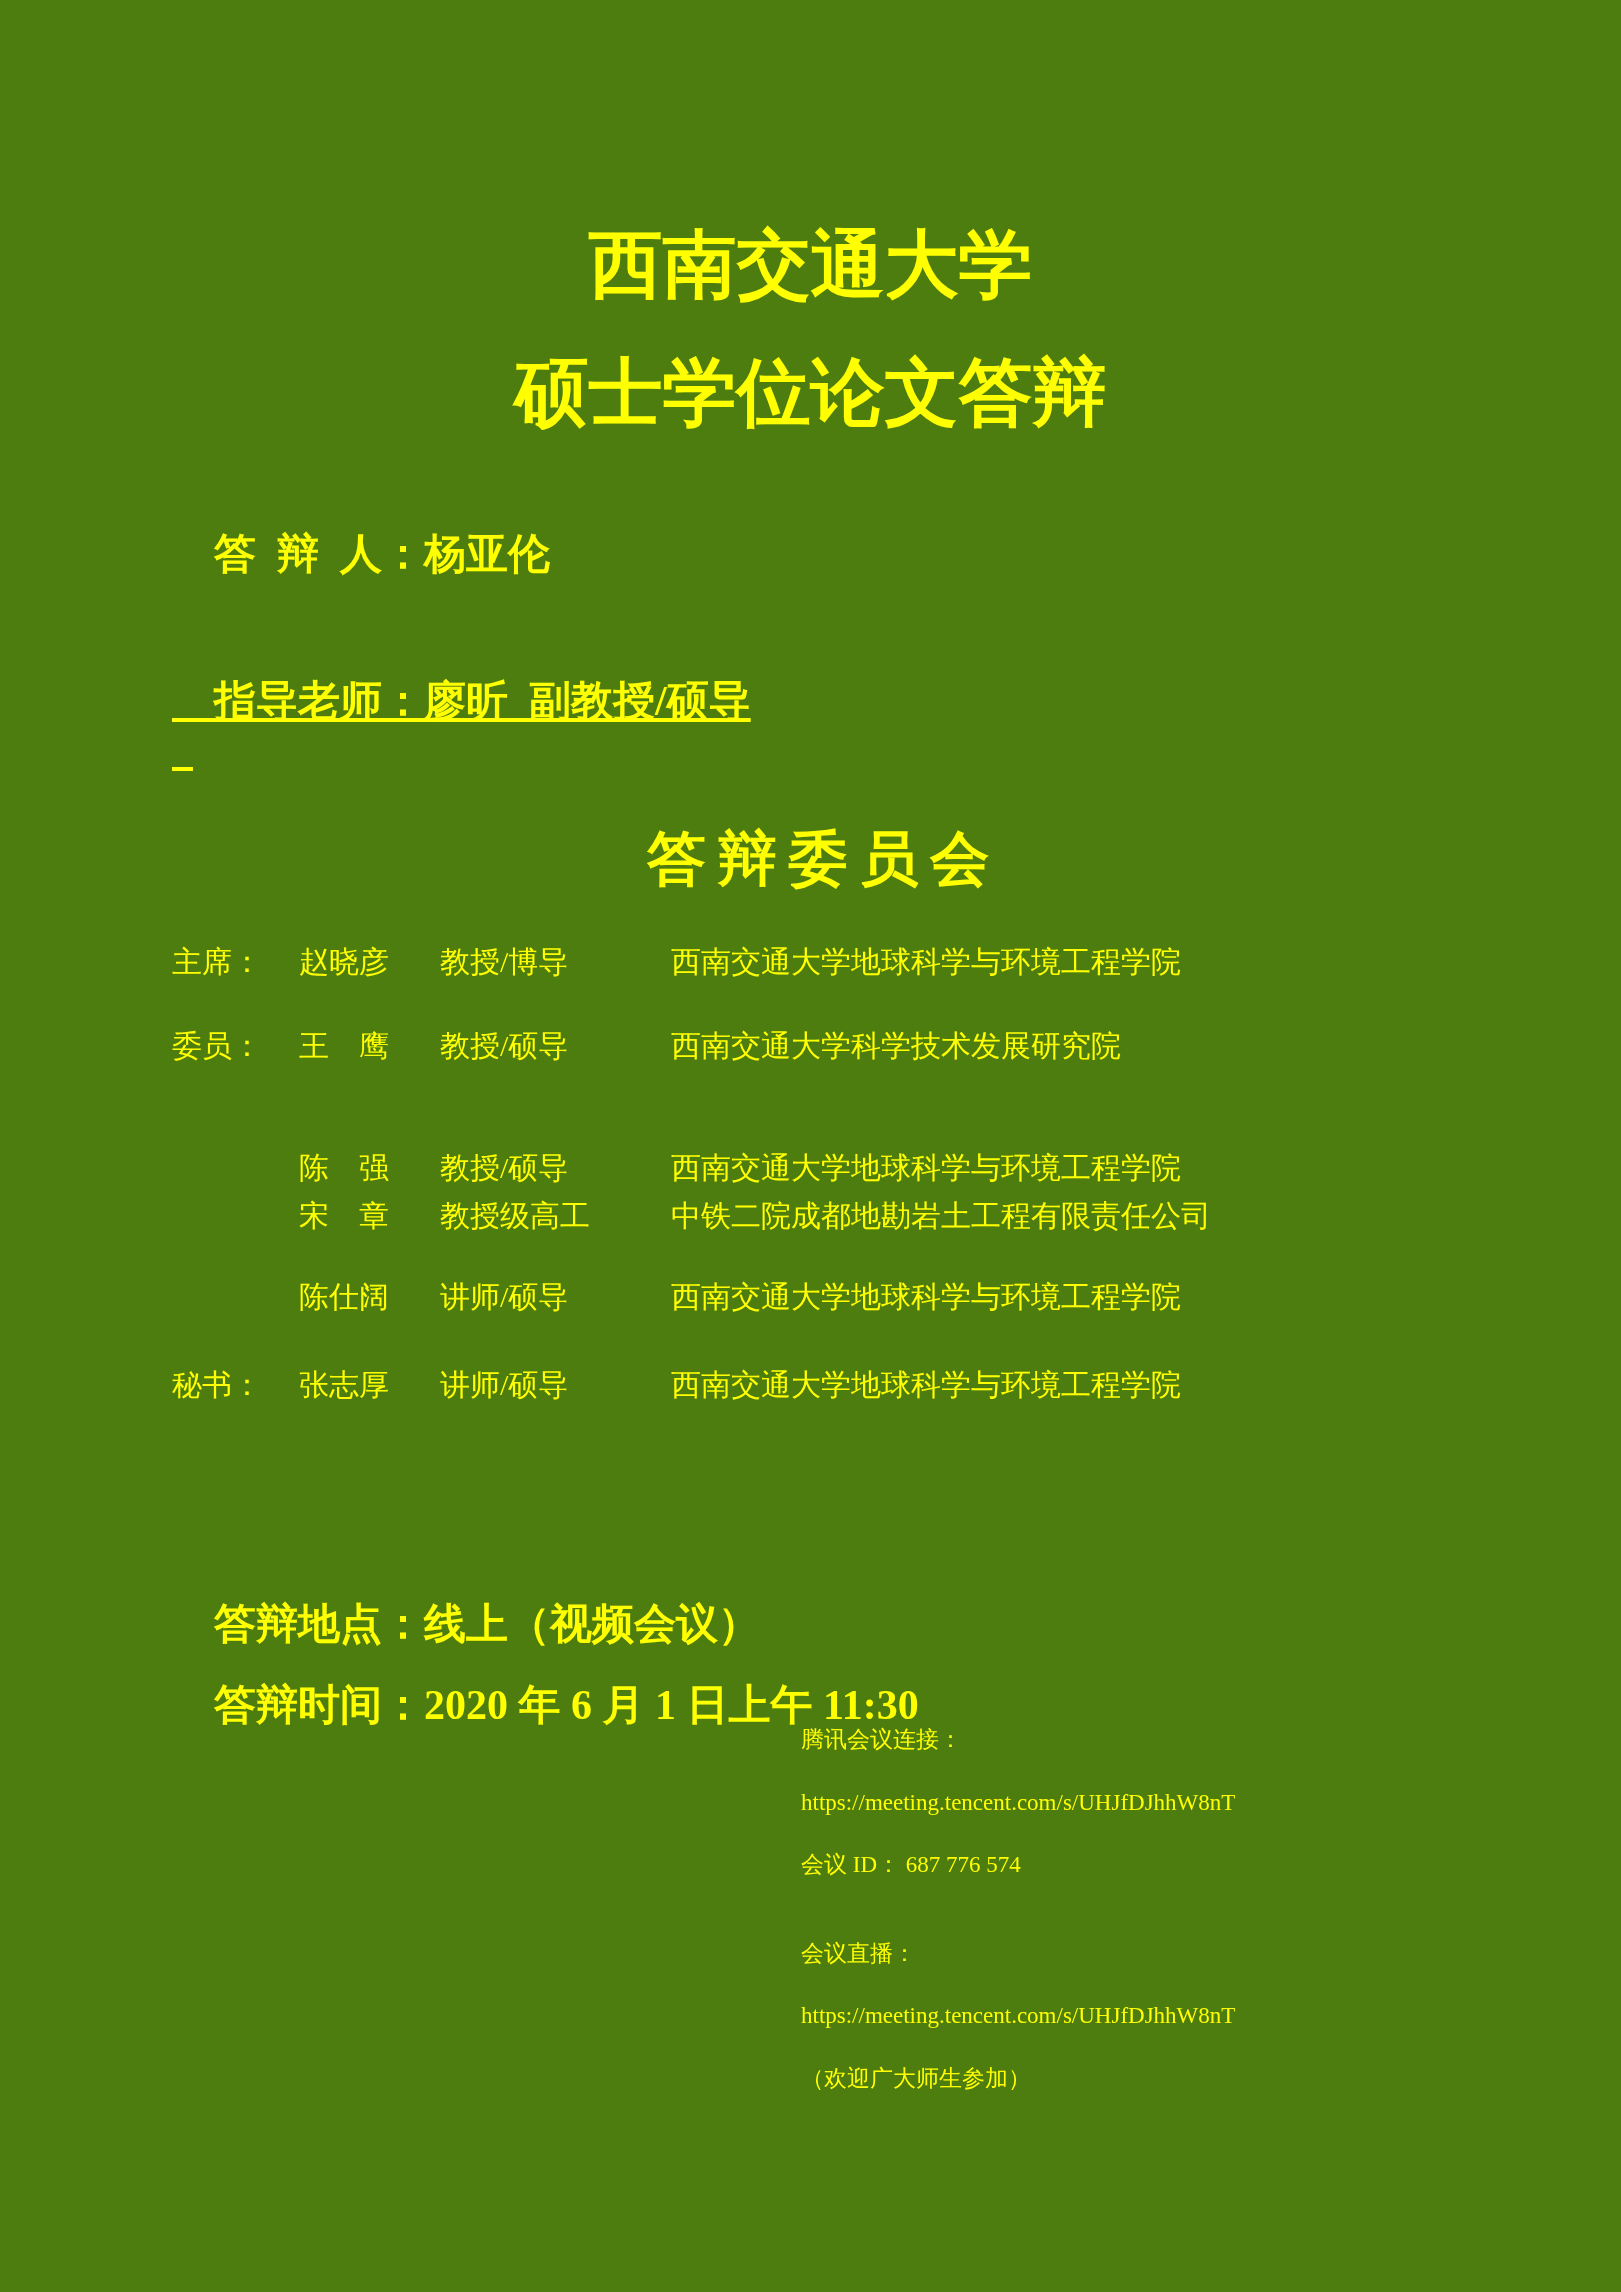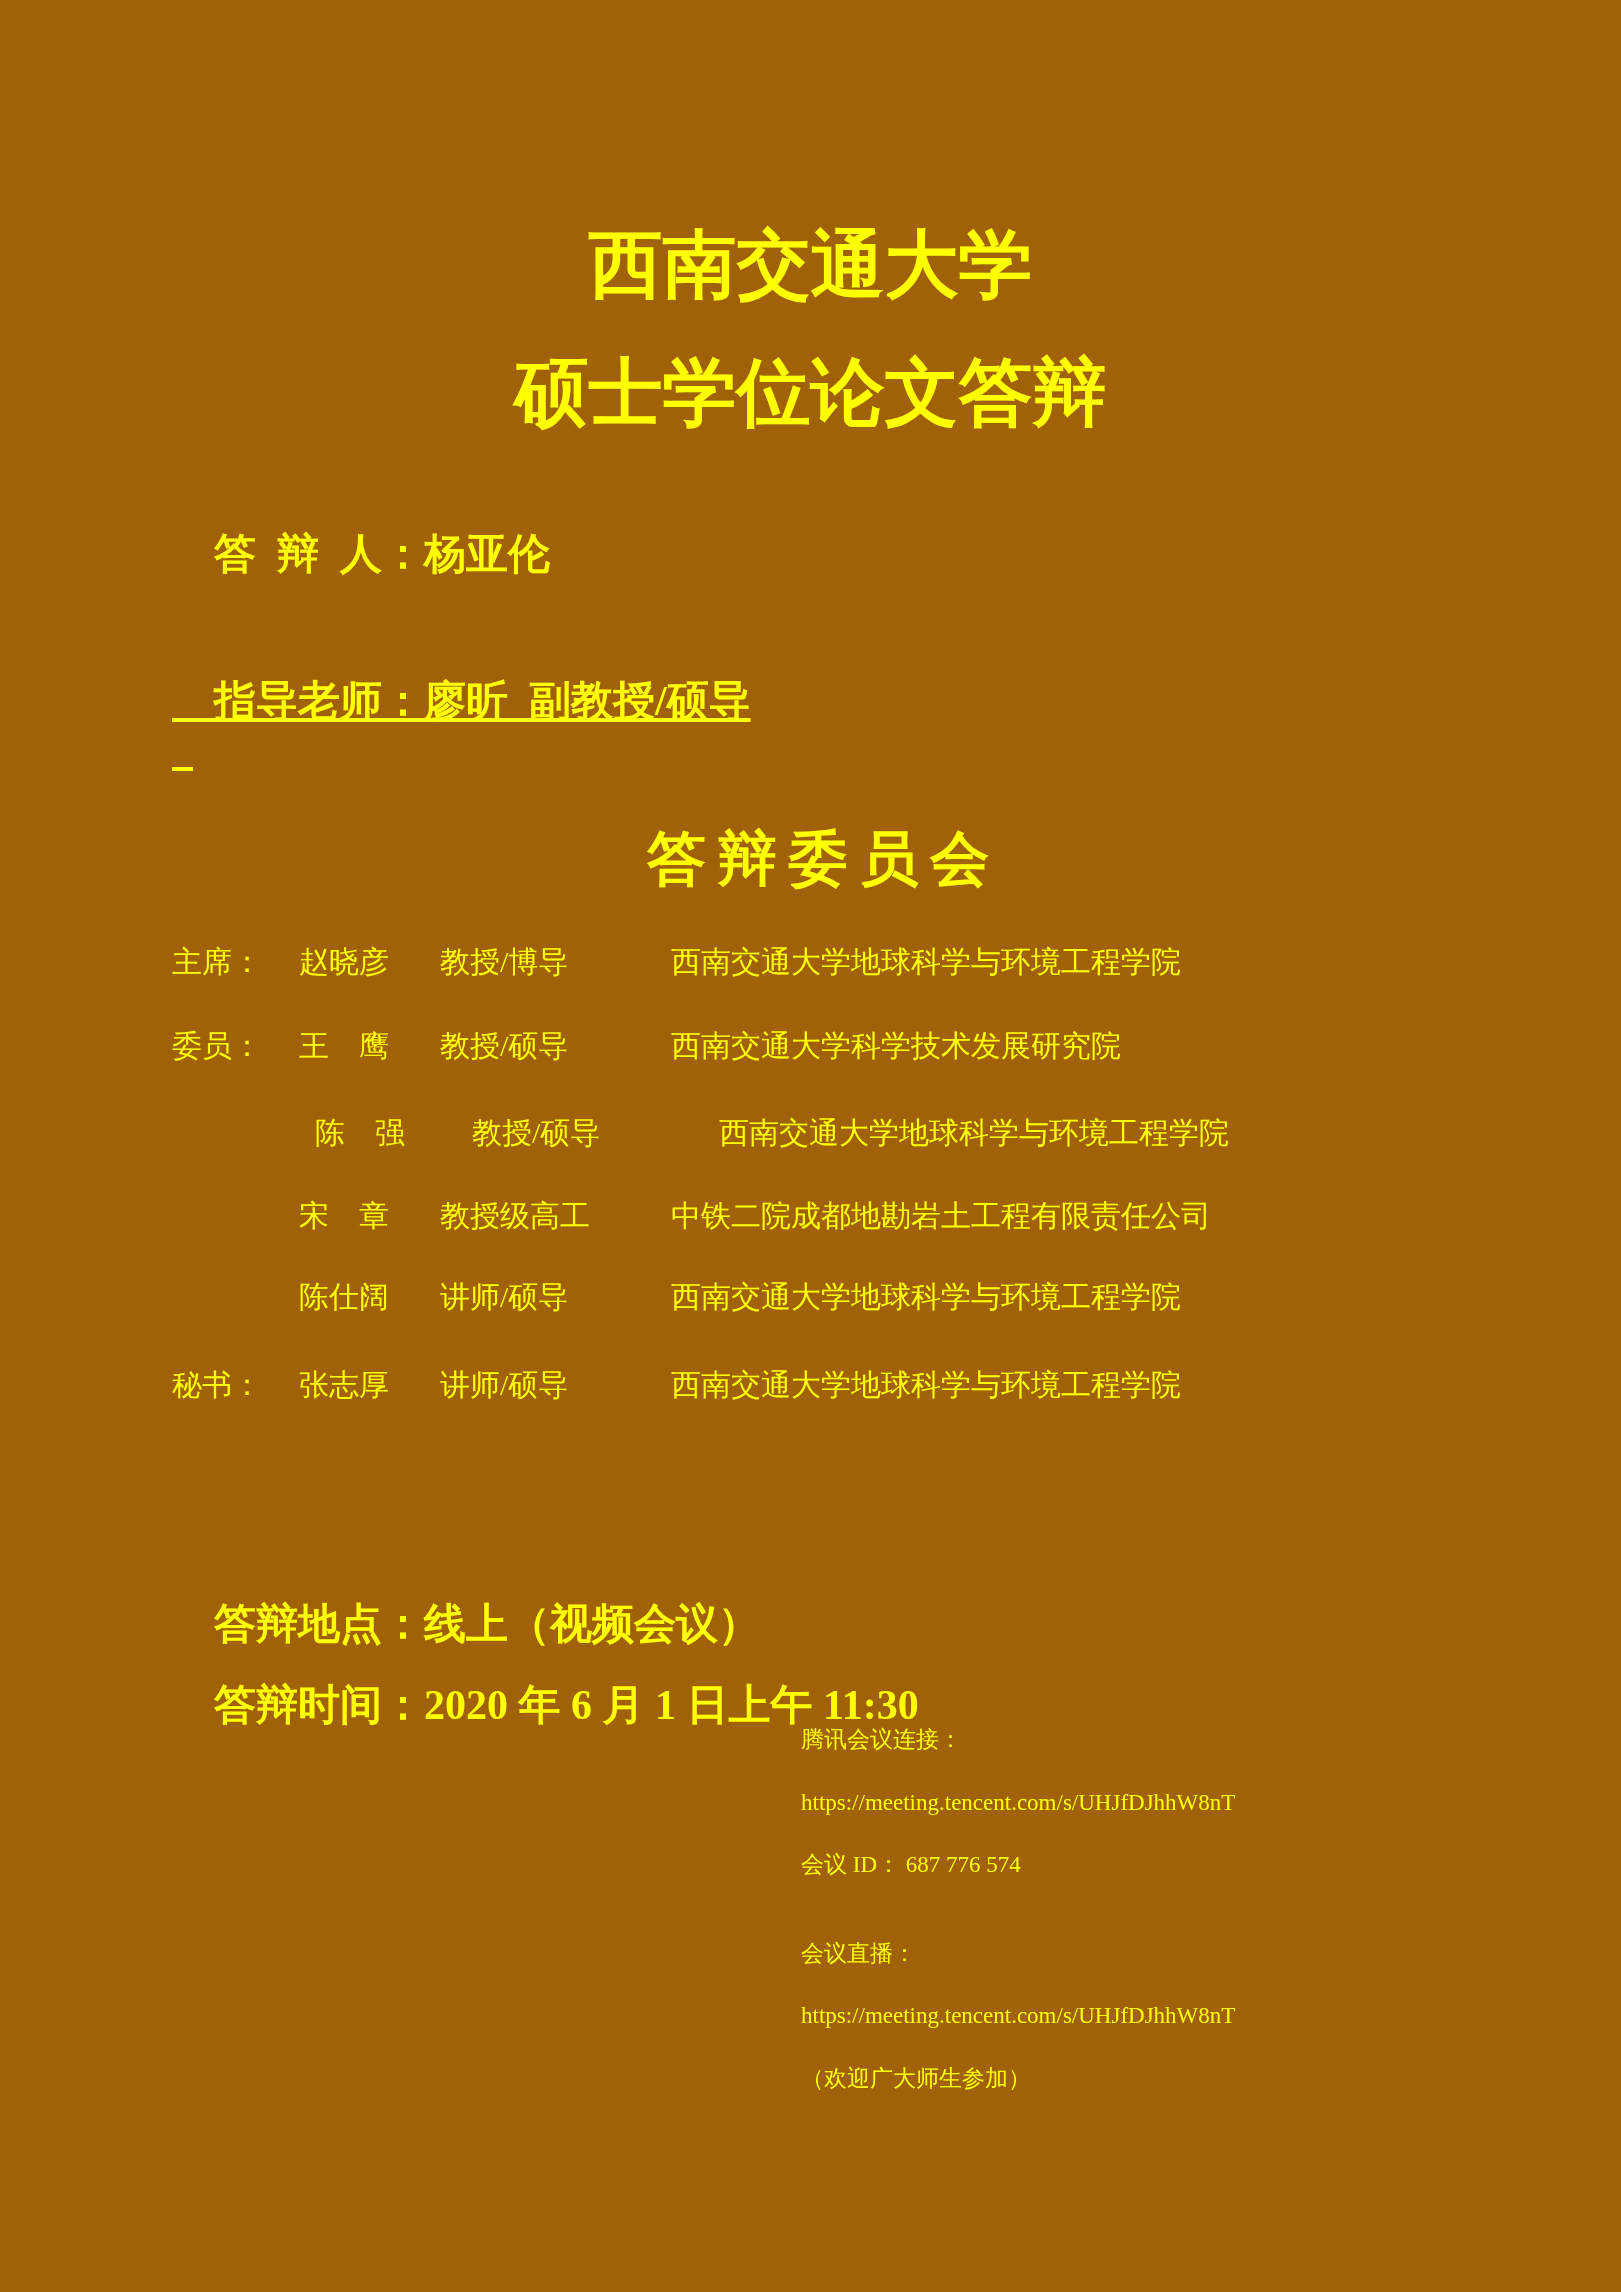--- a/index.html
+++ b/index.html
@@ -53,21 +53,21 @@
   .c-aff   { flex: none; }
   .meet-line {
     left: 801px;
     font-size: 23px;
     font-weight: normal;
   }
 </style>
 </head>
 <body style="background: rgb(255, 0, 0);">
 
-<div class="poster" style="background: #a16207; color: rgb(255, 255, 0);">
+<div class="poster" style="background: #4d7c0f; color: rgb(255, 255, 0);">
 
   <div class="line centered title" style="top: 223px;">西南交通大学</div>
   <div class="line centered title" style="top: 351px;">硕士学位论文答辩</div>
 
   <div class="line body-line" style="top: 482px;">
     <span>答 辩 人：</span><span>杨亚伦</span>
   </div>
   <div class="line body-line" style="top: 629px; text-decoration: underline;">
     <span>指导老师：</span><span>廖昕 副教授/硕导</span>
   </div>
@@ -79,21 +79,21 @@
     <span class="c-name">赵晓彦</span>
     <span class="c-title">教授/博导</span>
     <span class="c-aff">西南交通大学地球科学与环境工程学院</span>
   </div>
   <div class="line committee-row" style="top: 1029px;">
     <span class="c-label">委员：</span>
     <span class="c-name">王　鹰</span>
     <span class="c-title">教授/硕导</span>
     <span class="c-aff">西南交通大学科学技术发展研究院</span>
   </div>
-  <div class="line committee-row" style="top: 1116px; gap: 16px;">
+  <div class="line committee-row" style="top: 1151px;">
     <span class="c-label"></span>
     <span class="c-name">陈　强</span>
     <span class="c-title">教授/硕导</span>
     <span class="c-aff">西南交通大学地球科学与环境工程学院</span>
   </div>
   <div class="line committee-row" style="top: 1199px;">
     <span class="c-label"></span>
     <span class="c-name">宋　章</span>
     <span class="c-title">教授级高工</span>
     <span class="c-aff">中铁二院成都地勘岩土工程有限责任公司</span>

